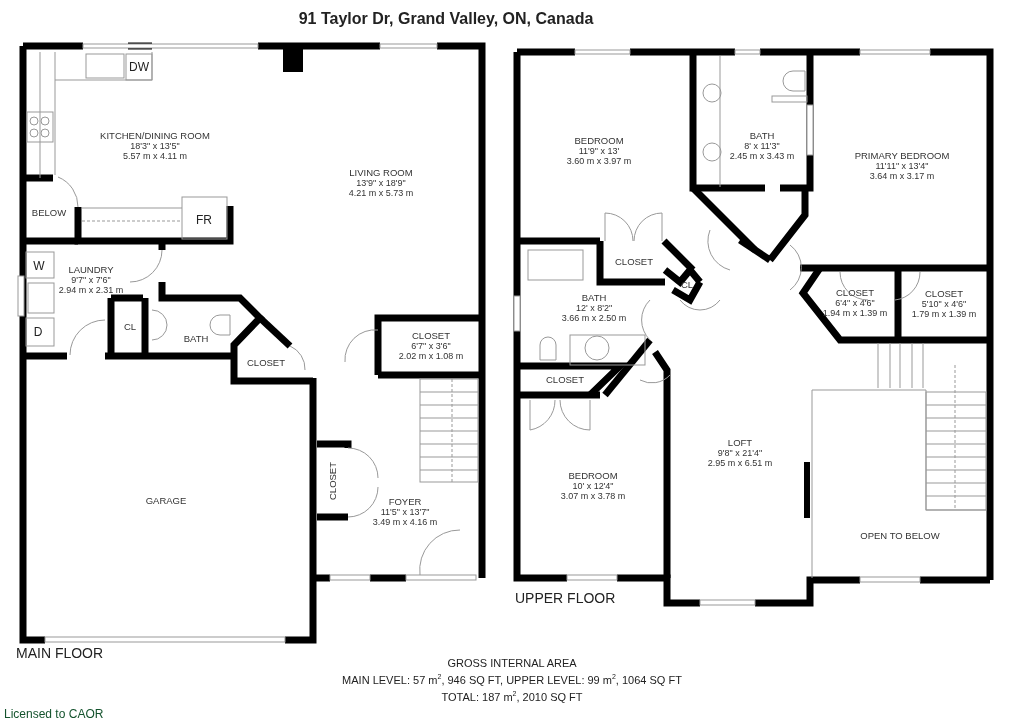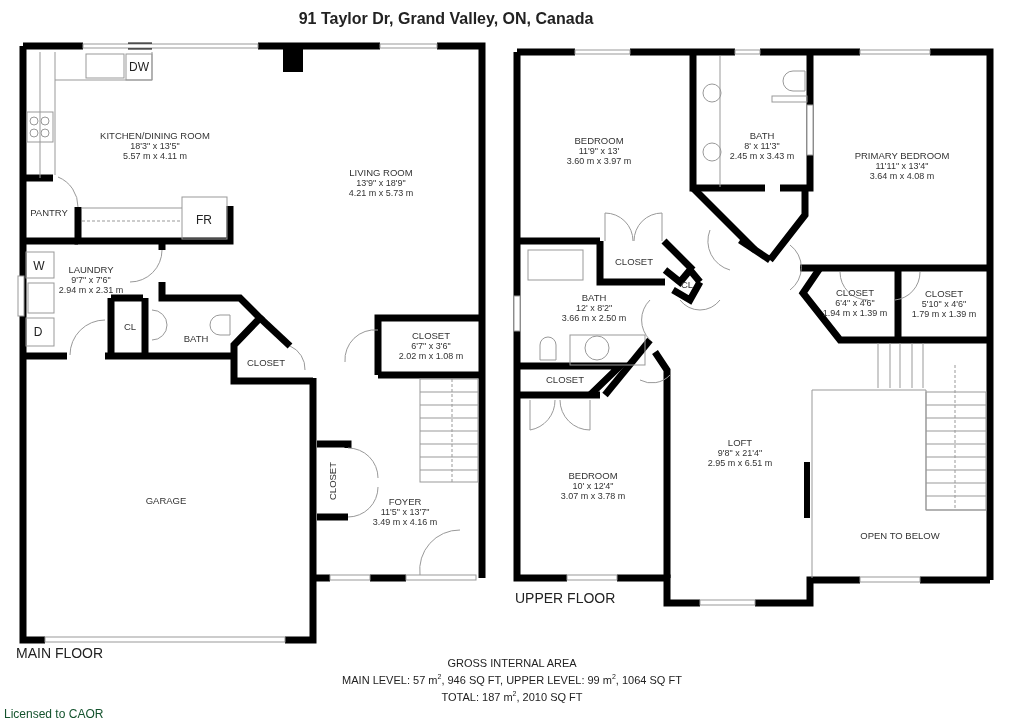--- a/index.html
+++ b/index.html
@@ -189,21 +189,21 @@
   <div class="name">KITCHEN/DINING ROOM</div>
   <div>18'3" x 13'5"</div>
   <div>5.57 m x 4.11 m</div>
 </div>
 <div class="room" style="left:381px; top:168px;">
   <div class="name">LIVING ROOM</div>
   <div>13'9" x 18'9"</div>
   <div>4.21 m x 5.73 m</div>
 </div>
 <div class="room" style="left:49px; top:208px;">
-  <div class="name">PANTRY</div>
+  <div class="name">BELOW</div>
 </div>
 <div class="room" style="left:91px; top:265px;">
   <div class="name">LAUNDRY</div>
   <div>9'7" x 7'6"</div>
   <div>2.94 m x 2.31 m</div>
 </div>
 <div class="room" style="left:130px; top:322px;">
   <div class="name">CL</div>
 </div>
 <div class="room" style="left:196px; top:334px;">
@@ -240,21 +240,21 @@
   <div>3.60 m x 3.97 m</div>
 </div>
 <div class="room" style="left:762px; top:131px;">
   <div class="name">BATH</div>
   <div>8' x 11'3"</div>
   <div>2.45 m x 3.43 m</div>
 </div>
 <div class="room" style="left:902px; top:151px;">
   <div class="name">PRIMARY BEDROOM</div>
   <div>11'11" x 13'4"</div>
-  <div>3.64 m x 4.08 m</div>
+  <div>3.64 m x 3.17 m</div>
 </div>
 <div class="room" style="left:634px; top:257px;">
   <div class="name">CLOSET</div>
 </div>
 <div class="room" style="left:687px; top:280px;">
   <div class="name">CL</div>
 </div>
 <div class="room" style="left:594px; top:293px;">
   <div class="name">BATH</div>
   <div>12' x 8'2"</div>

